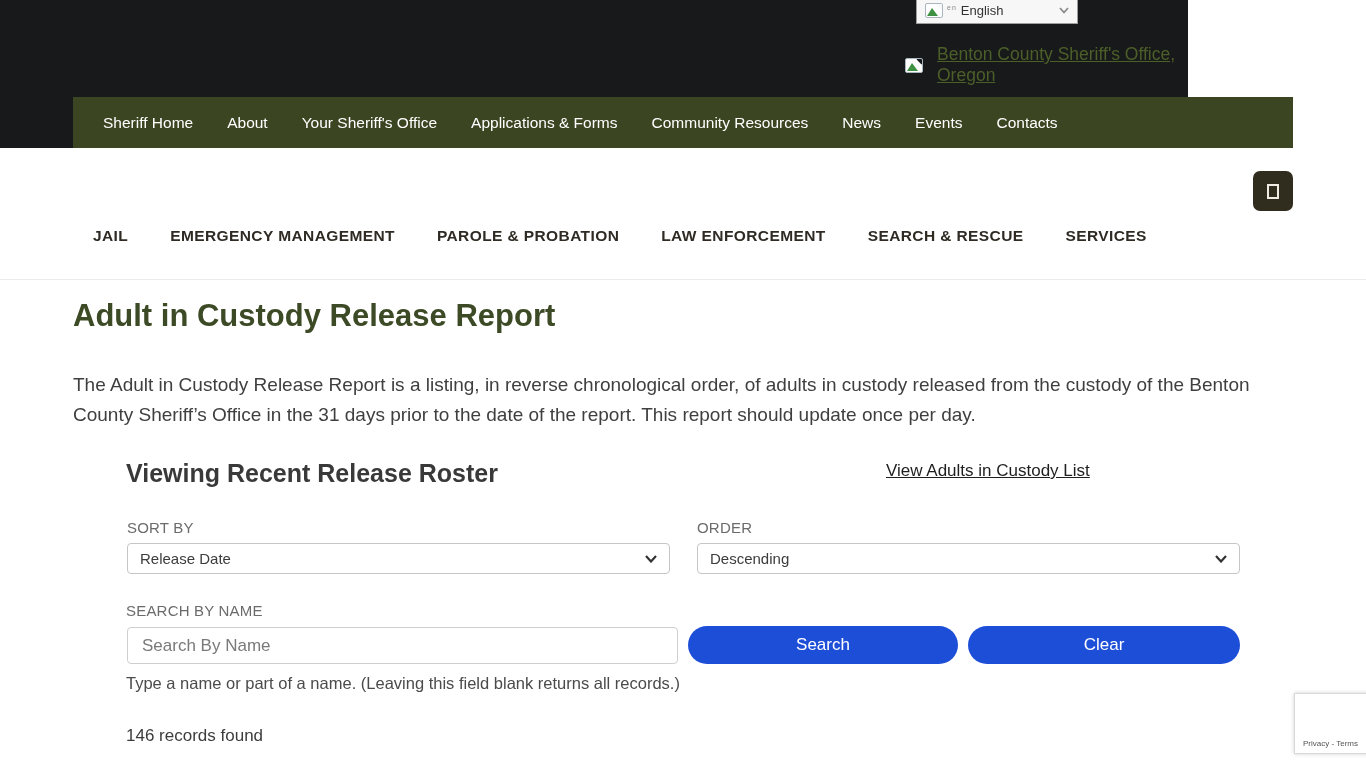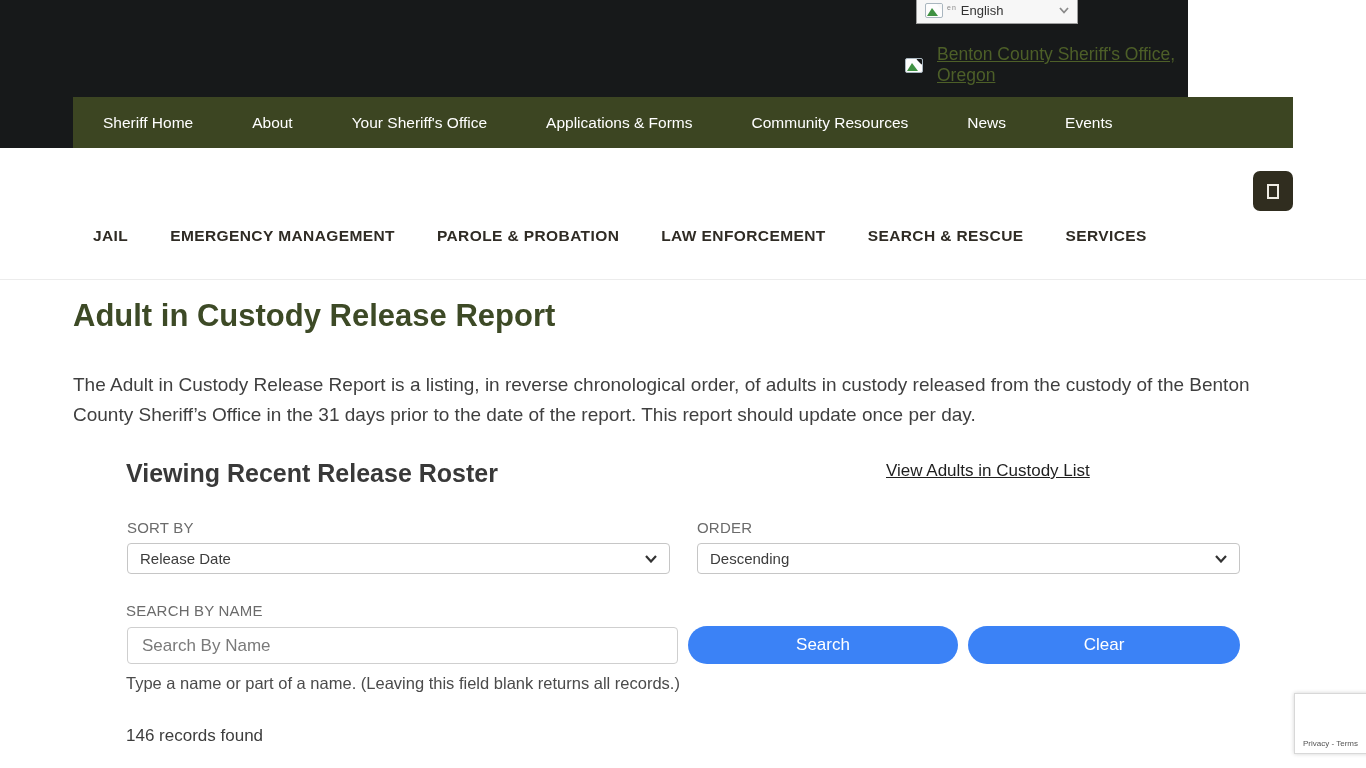--- a/index.html
+++ b/index.html
@@ -48,21 +48,21 @@
   
   .site-link {
     position:absolute; top:44px; left:905px;
     display:flex; align-items:center; gap:14px;
     color:#4d5f28; font-size:17.5px; text-decoration:underline; cursor:pointer;
   }
 
   
   .main-nav {
     position:absolute; top:97px; left:73px; width:1220px; height:51px;
-    background:#3c4522; display:flex; align-items:center; padding-left:13px;gap:25px;
+    background:#3c4522; display:flex; align-items:center; padding-left:13px;
   }
   .main-nav .nav-item {
     color:#ffffff; font-size:15.5px; padding:0 17px; line-height:51px;
     cursor:pointer; white-space:nowrap; text-decoration:none;
   }
 
   
   .secondary-nav {
     position:absolute; top:148px; left:0; width:1366px; height:88px;
     background:#ffffff; border-bottom:1px solid #ececec;
@@ -120,21 +120,21 @@
 
   .name-input {
     position:absolute; top:627px; left:127px; width:551px; height:37px;
     border:1px solid #cfcfcf; border-radius:4px; padding:0 14px;
     font-size:17px; color:#333; font-family:"Liberation Sans", sans-serif;
   }
   .name-input::placeholder { color:#7a7a7a; opacity:1; }
 
   .pill-btn {
     position:absolute; top:626px; height:38px;
-    background:#3b82f6; color:#ffffff; border:none; border-radius:25px;
+    background:#1d4ed8; color:#ffffff; border:none; border-radius:25px;
     font-size:17px; font-family:"Liberation Sans", sans-serif; cursor:pointer;
   }
   .btn-search { left:688px; width:270px; }
   .btn-clear  { left:968px; width:272px; }
 
   .helper-text {
     position:absolute; top:674px; left:126px;
     font-size:16.5px; color:#4b4b4b;
   }
   .records-found {
@@ -175,20 +175,21 @@
   </a>
 
   <nav class="main-nav">
       <a class="nav-item">Sheriff Home</a>
       <a class="nav-item">About</a>
       <a class="nav-item">Your Sheriff's Office</a>
       <a class="nav-item">Applications &amp; Forms</a>
       <a class="nav-item">Community Resources</a>
       <a class="nav-item">News</a>
       <a class="nav-item">Events</a>
+      <a class="nav-item">Contacts</a>
     </nav>
 </div>
 
 <nav class="secondary-nav">
     <a class="nav-item">JAIL</a>
     <a class="nav-item">EMERGENCY MANAGEMENT</a>
     <a class="nav-item">PAROLE &amp; PROBATION</a>
     <a class="nav-item">LAW ENFORCEMENT</a>
     <a class="nav-item">SEARCH &amp; RESCUE</a>
     <a class="nav-item">SERVICES</a>

